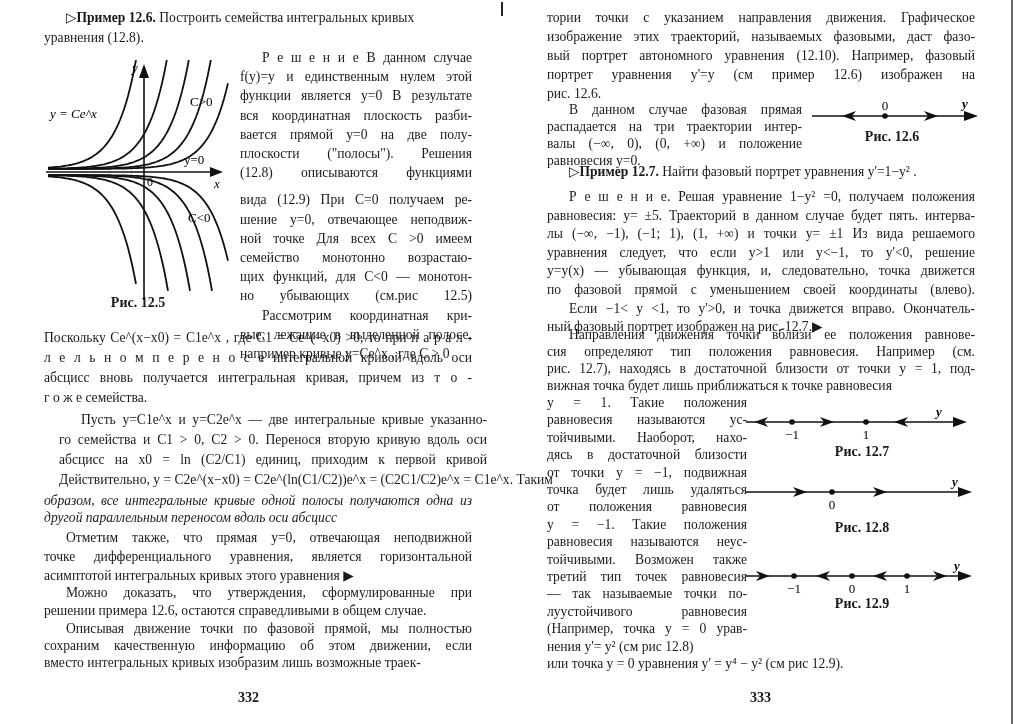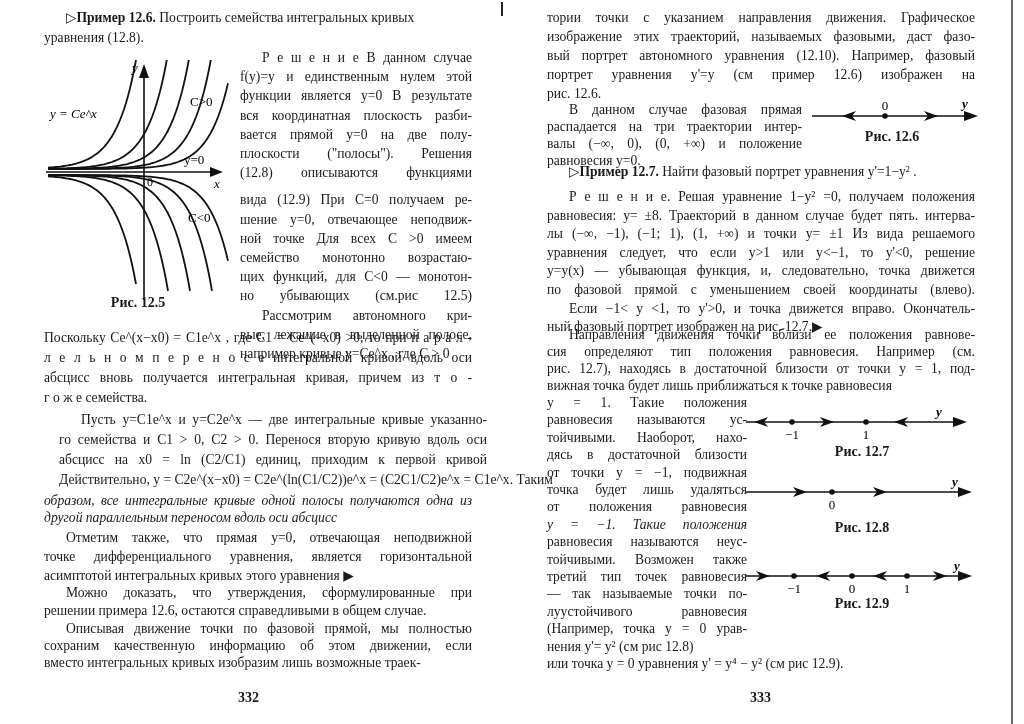--- a/index.html
+++ b/index.html
@@ -66,21 +66,21 @@
       <span style="display: block; text-align: justify; text-align-last: justify; white-space: normal;">вся координатная плоскость разби-</span>
       <span style="display: block; text-align: justify; text-align-last: justify; white-space: normal;">вается прямой y=0 на две полу-</span>
       <span style="display: block; text-align: justify; text-align-last: justify; white-space: normal;">плоскости  ("полосы").  Решения</span>
       <span style="display: block; text-align: justify; text-align-last: justify; white-space: normal;">(12.8)   описываются   функциями</span>
       <span style="display: block; text-align: justify; text-align-last: justify; white-space: normal; margin-top: 8px;">вида (12.9)  При C=0 получаем ре-</span>
       <span style="display: block; text-align: justify; text-align-last: justify; white-space: normal;">шение y=0, отвечающее неподвиж-</span>
       <span style="display: block; text-align: justify; text-align-last: justify; white-space: normal;">ной точке  Для всех  C &gt;0 имеем</span>
       <span style="display: block; text-align: justify; text-align-last: justify; white-space: normal;">семейство  монотонно  возрастаю-</span>
       <span style="display: block; text-align: justify; text-align-last: justify; white-space: normal;">щих функций, для C&lt;0 — монотон-</span>
       <span style="display: block; text-align: justify; text-align-last: justify; white-space: normal;">но убывающих (см.рис  12.5)</span>
-      <span style="display: block; text-align: justify; text-align-last: justify; white-space: normal; text-indent: 22px;">Рассмотрим автономного кри-</span>
+      <span style="display: block; text-align: justify; text-align-last: justify; white-space: normal; text-indent: 22px;">Рассмотрим координатная кри-</span>
       <span style="display: block; text-align: justify; text-align-last: justify; white-space: normal;">вые, лежащие в выделенной полосе,</span>
       <span style="display: block; text-align: left; text-align-last: left; white-space: nowrap;">например кривые y=Ce^x , где C &gt; 0</span>
     </p>
 
   <p class="p" style="left:44px;top:328px;width:428px;line-height:20px;" id="pSince">
       <span style="display: block; text-align: justify; text-align-last: justify; white-space: normal;">Поскольку  Ce^(x−x0) = C1e^x ,  где  C1 = Ce^(−x0) &gt;0,  то при  п а р а л -</span>
       <span style="display: block; text-align: justify; text-align-last: justify; white-space: normal;">л е л ь н о м    п е р е н о с е   интегральной кривой вдоль оси</span>
       <span style="display: block; text-align: justify; text-align-last: justify; white-space: normal;">абсцисс вновь получается интегральная кривая, причем из  т о -</span>
       <span style="display: block; text-align: left; text-align-last: left; white-space: nowrap;">г о   ж е  семейства.</span>
     </p>
@@ -138,21 +138,21 @@
     </svg>
   <div class="cap" style="left:320px;top:129px;width:120px;">Рис. 12.6</div>
 
   <p class="p" style="left:35px;top:162px;width:428px;">
     <span class="ind"></span><span class="b">▷</span><span class="b">Пример 12.7.</span>
     <span>Найти фазовый портрет уравнения y'=1−y² .</span>
   </p>
 
   <p class="p" style="left:35px;top:188px;width:428px;line-height:18.6px;" id="rSol">
       <span style="display: block; text-indent: 22px; text-align: justify; text-align-last: justify; white-space: normal;">Р е ш е н и е. Решая уравнение 1−y² =0, получаем положения</span>
-      <span style="display: block; text-align: justify; text-align-last: justify; white-space: normal;">равновесия: y= ±8. Траекторий в данном случае будет пять. интерва-</span>
+      <span style="display: block; text-align: justify; text-align-last: justify; white-space: normal;">равновесия: y= ±5. Траекторий в данном случае будет пять. интерва-</span>
       <span style="display: block; text-align: justify; text-align-last: justify; white-space: normal;">лы (−∞, −1), (−1; 1), (1, +∞) и точки y= ±1  Из вида решаемого</span>
       <span style="display: block; text-align: justify; text-align-last: justify; white-space: normal;">уравнения следует, что если  y&gt;1  или  y&lt;−1, то  y'&lt;0, решение</span>
       <span style="display: block; text-align: justify; text-align-last: justify; white-space: normal;">y=y(x) — убывающая функция, и, следовательно, точка движется</span>
       <span style="display: block; text-align: justify; text-align-last: justify; white-space: normal;">по фазовой прямой с уменьшением своей координаты (влево).</span>
       <span style="display: block; text-align: justify; text-align-last: justify; white-space: normal; text-indent: 22px;">Если −1&lt; y &lt;1, то y'&gt;0, и точка движется вправо. Окончатель-</span>
       <span style="display: block; text-align: left; text-align-last: left; white-space: nowrap;">ный фазовый портрет изображен на рис. 12.7.▶</span>
     </p>
   <p class="p" style="left:35px;top:326px;width:428px;line-height:17px;" id="rDir">
       <span style="display: block; text-indent: 22px; text-align: justify; text-align-last: justify; white-space: normal;">Направления движения точки вблизи ее положения равнове-</span>
       <span style="display: block; text-align: justify; text-align-last: justify; white-space: normal;">сия определяют тип положения равновесия. Например (см.</span>
@@ -160,21 +160,21 @@
       <span style="display: block; text-align: left; text-align-last: left; white-space: nowrap;">вижная точка будет лишь приближаться к точке равновесия</span>
     </p>
   <p class="p" style="left:35px;top:394px;width:200px;line-height:17.4px;" id="rTypes">
       <span style="display: block; text-align: justify; text-align-last: justify; white-space: normal;">y = 1.    Такие    положения</span>
       <span style="display: block; text-align: justify; text-align-last: justify; white-space: normal;">равновесия называются ус-</span>
       <span style="display: block; text-align: justify; text-align-last: justify; white-space: normal;">тойчивыми. Наоборот, нахо-</span>
       <span style="display: block; text-align: justify; text-align-last: justify; white-space: normal;">дясь в достаточной близости</span>
       <span style="display: block; text-align: justify; text-align-last: justify; white-space: normal;">от точки  y = −1, подвижная</span>
       <span style="display: block; text-align: justify; text-align-last: justify; white-space: normal;">точка будет лишь удаляться</span>
       <span style="display: block; text-align: justify; text-align-last: justify; white-space: normal;">от   положения   равновесия</span>
-      <span style="display: block; text-align: justify; text-align-last: justify; white-space: normal; font-style: italic;">y = −1.   Такие   положения</span>
+      <span style="display: block; text-align: justify; text-align-last: justify; white-space: normal;">y = −1.   Такие   положения</span>
       <span style="display: block; text-align: justify; text-align-last: justify; white-space: normal;">равновесия называются неус-</span>
       <span style="display: block; text-align: justify; text-align-last: justify; white-space: normal;">тойчивыми. Возможен также</span>
       <span style="display: block; text-align: justify; text-align-last: justify; white-space: normal;">третий тип точек равновесия</span>
       <span style="display: block; text-align: justify; text-align-last: justify; white-space: normal;">— так называемые точки по-</span>
       <span style="display: block; text-align: justify; text-align-last: justify; white-space: normal;">луустойчивого    равновесия</span>
       <span style="display: block; text-align: justify; text-align-last: justify; white-space: normal;">(Например, точка y = 0 урав-</span>
       <span style="display: block; text-align: left; text-align-last: left; white-space: nowrap;">нения  y'= y²  (см   рис   12.8)</span>
     </p>
   <p class="p" style="left:35px;top:654px;width:440px;">или  точка  y = 0  уравнения  y' = y⁴ − y² (см  рис  12.9).</p>
 

